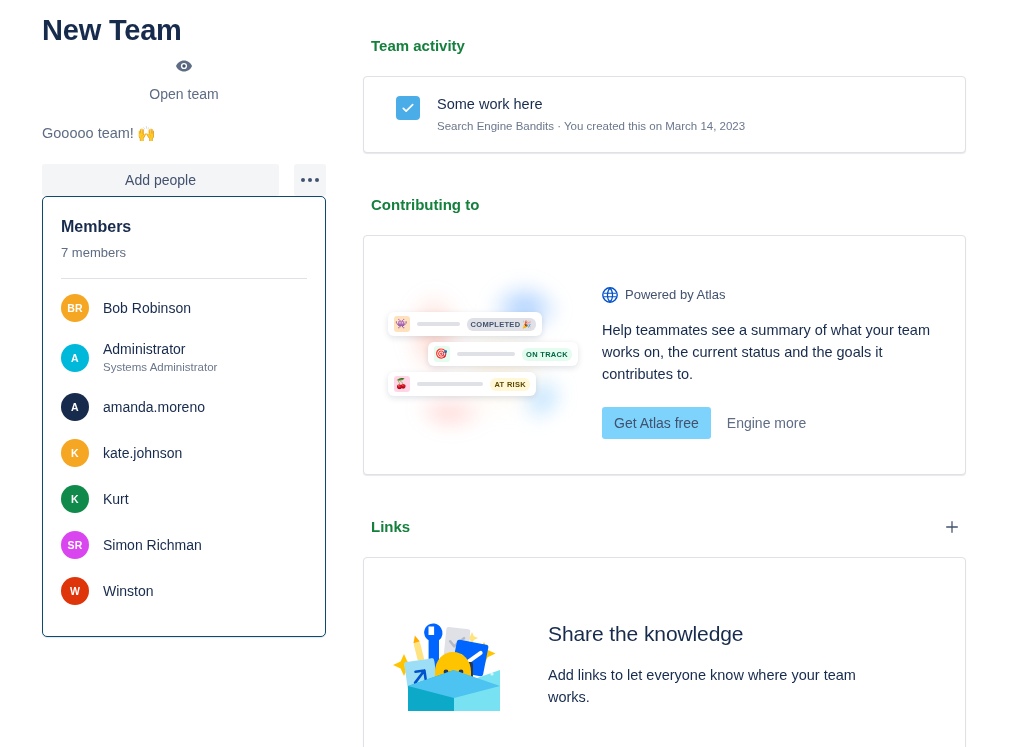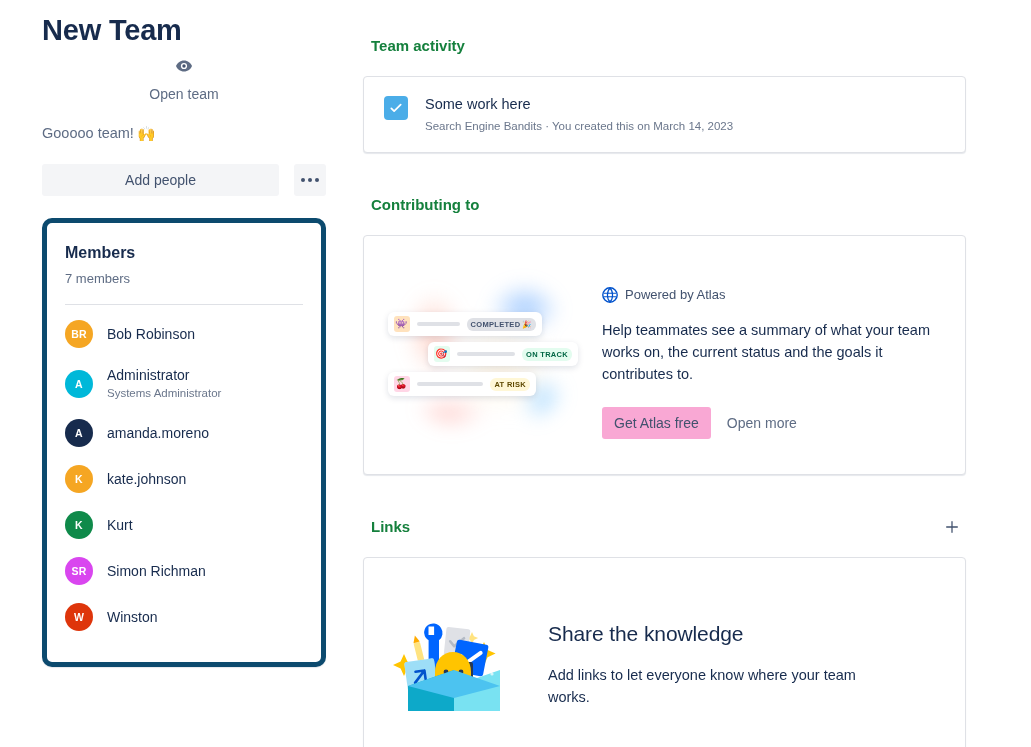--- a/index.html
+++ b/index.html
@@ -52,24 +52,23 @@
     border: none; border-radius: 3px; cursor: pointer;
     display: flex; align-items: center; justify-content: center; gap: 3px;
   }
   .more-btn span {
     width: 4px; height: 4px; border-radius: 50%; background: #42526E;
     display: block;
   }
 
   
   .members-card {
-    margin-top: 22px;
     background: #fff;
-    border: 5px solid #0c4a6e;
-    border-radius: 10px;
+    border: 1px solid #0c4a6e;
+    border-radius: 5px;
     box-shadow: 0 1px 1px rgba(9,30,66,0.10);
     padding: 20px 18px 22px 18px;
   }
   .members-title {
     font-size: 16px; font-weight: 700; color: #172B4D; margin: 0;
     line-height: 20px;
   }
   .members-count {
     font-size: 13px; color: #5E6C84; margin-top: 7px; line-height: 17px;
   }
@@ -108,21 +107,21 @@
     border-radius: 3px;
   }
 
   .card {
     background: #fff; border: 1px solid #DFE1E6; border-radius: 4px;
     box-shadow: 0 1px 1px rgba(9,30,66,0.10);
   }
 
   
   .activity-block { margin-top: 28px; }
-  .activity-card { padding: 18px 20px; }
+  .activity-card { padding: 18px 32px; }
   .activity-item { display: flex; align-items: flex-start; gap: 17px; cursor: pointer; }
   .task-icon {
     width: 24px; height: 24px; flex: 0 0 24px; border-radius: 4px;
     background: #4BADE8; display: flex; align-items: center; justify-content: center;
     margin-top: 1px;
   }
   .activity-texts { display: flex; flex-direction: column; }
   .activity-title { font-size: 14.5px; color: #172B4D; line-height: 19px; }
   .activity-meta { font-size: 11.5px; color: #6B778C; line-height: 16px; margin-top: 4px; }
 
@@ -184,21 +183,21 @@
     display: flex; align-items: center; gap: 7px; margin-top: 14px;
   }
   .atlas-logo { width: 16px; height: 16px; flex: 0 0 16px; display: block; }
   .powered-text { font-size: 13px; color: #42526E; line-height: 17px; }
   .atlas-body {
     font-size: 14.5px; color: #172B4D; line-height: 22px;
     margin-top: 16px; max-width: 352px;
   }
   .atlas-btns { display: flex; align-items: center; gap: 6px; margin-top: 22px; }
   .btn-subtle {
-    background: #f9a8d4; border: none; border-radius: 3px;
+    background: #7dd3fc; border: none; border-radius: 3px;
     height: 32px; padding: 0 12px; cursor: pointer;
     font-size: 14px; color: #42526E; font-family: inherit;
     display: flex; align-items: center;
   }
   .btn-link {
     background: transparent; border: none; height: 32px; padding: 0 10px;
     cursor: pointer; font-size: 14px; color: #5E6C84; font-family: inherit;
     display: flex; align-items: center;
   }
 
@@ -371,21 +370,21 @@
                 <path d="M1.6 6.2h12.8M1.6 9.8h12.8" stroke="#0052CC" stroke-width="1.1"></path>
               </svg>
             </span>
             <span class="powered-text">Powered by Atlas</span>
           </div>
 
           <p class="atlas-body">Help teammates see a summary of what your team works on, the current status and the goals it contributes to.</p>
 
           <div class="atlas-btns">
             <button class="btn-subtle">Get Atlas free</button>
-            <button class="btn-link">Open more</button>
+            <button class="btn-link">Engine more</button>
           </div>
         </div>
       </div>
     </div>
 
     <div class="links-block">
       <div class="section-head">
         <h2 class="section-title">Links</h2>
         <button class="plus-btn">
           <svg viewBox="0 0 24 24" width="22" height="22" aria-hidden="true">

